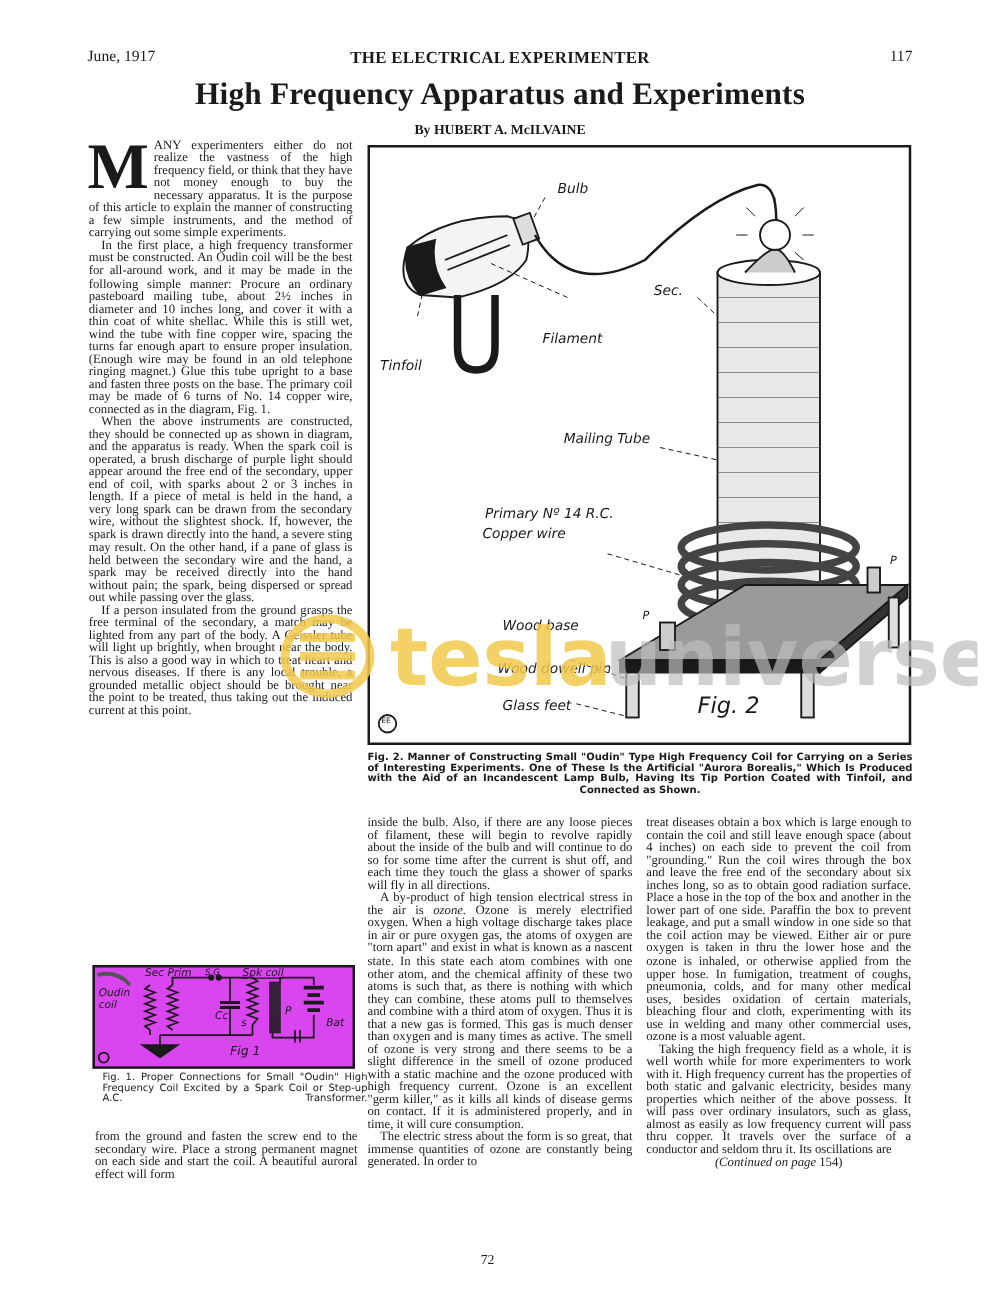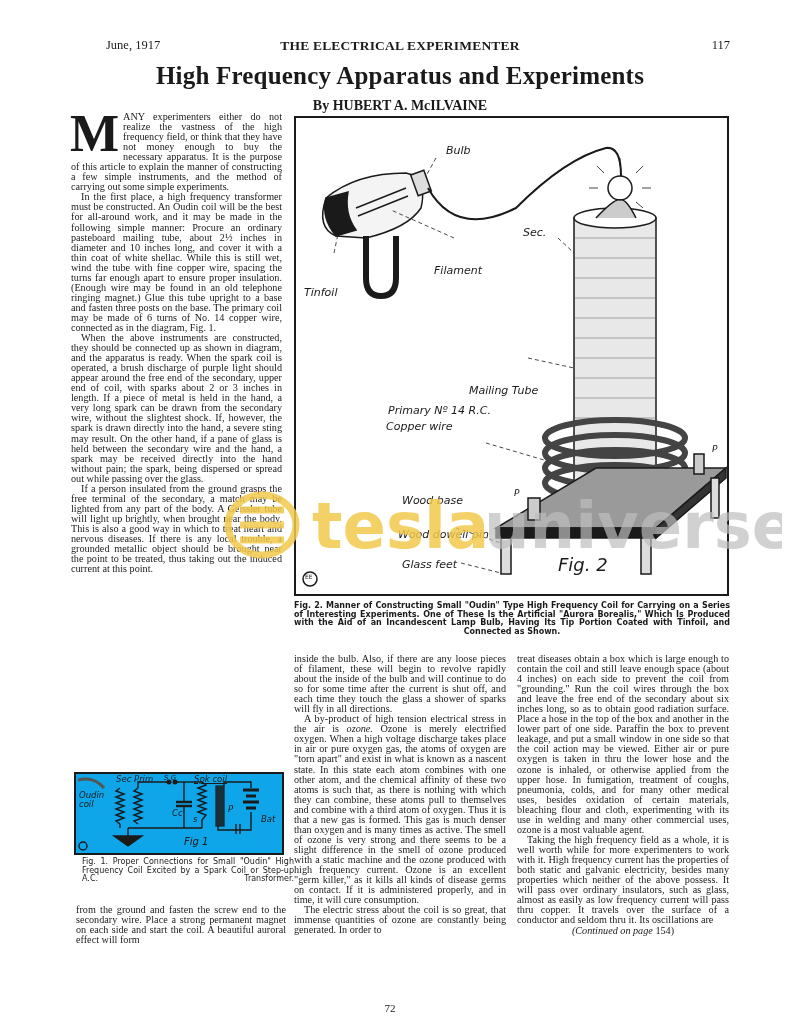--- a/index.html
+++ b/index.html
@@ -1,43 +1,43 @@
 <!DOCTYPE html>
 <html><head>
 <meta charset="utf-8">
 <style>
   * { box-sizing: border-box; margin: 0; padding: 0; }
   html, body { width: 800px; height: 1035px; background: #ffffff; overflow: hidden; }
   body { position: relative; font-family: "Liberation Serif", "DejaVu Serif", serif; color: #1a1a1a; }
 
   .running-head { position: absolute; top: 38px; left: 70px; width: 660px; height: 16px; font-size: 12.5px; }
-  .running-head .date { position: absolute; left: 0; top: 0; margin-left: 36px; }
+  .running-head .date { position: absolute; left: 0; top: 0; }
   .running-head .journal { position: absolute; left: 0; width: 100%; text-align: center; font-weight: bold; font-size: 13.5px; letter-spacing: 0.2px; }
   .running-head .pnum { position: absolute; right: 0; top: 0; }
 
   .title { position: absolute; top: 62px; left: 0; width: 800px; text-align: center; font-size: 25px; font-weight: bold; letter-spacing: 0.2px; }
-  .byline { position: absolute; top: 98px; left: 0; width: 800px; text-align: center; font-size: 14px; font-weight: bold; }
+  .byline { position: absolute; top: 98px; left: 0; width: 800px; text-align: center; font-size: 11px; font-weight: bold; }
 
   .col { position: absolute; font-size: 10.2px; line-height: 10.05px; text-align: justify; hyphens: none; }
   .col p { text-indent: 10px; }
   .col p.first { text-indent: 0; }
   .col p.cont { text-indent: 0; }
   .dropcap { float: left; font-size: 52px; line-height: 40px; font-weight: bold; margin: 2px 4px 0 -1px; height: 40px; }
 
   .col1 { top: 112px; left: 71px; width: 211px; }
   .col1b { top: 905px; left: 76px; width: 210px; }
   .col2 { top: 654px; left: 294px; width: 212px; }
   .col3 { top: 654px; left: 517px; width: 212px; }
 
   .fig2 { position: absolute; top: 116px; left: 294px; width: 435px; height: 480px; border: 2px solid #1a1a1a; background: #fff; }
   .fig2 svg { position: absolute; left: 0; top: 0; }
   .fig-label { position: absolute; font-family: "DejaVu Sans", sans-serif; font-style: italic; font-size: 11px; color: #1a1a1a; white-space: nowrap; }
   .fig2cap { position: absolute; top: 602px; left: 294px; width: 436px; font-family: "DejaVu Sans", sans-serif; font-weight: bold; font-size: 8px; line-height: 8.6px; text-align: justify; text-align-last: center; }
 
-  .fig1 { position: absolute; top: 772px; left: 74px; width: 210px; height: 83px; border: 2px solid #1a1a1a; background: #0ea5e9; }
+  .fig1 { position: absolute; top: 772px; left: 74px; width: 210px; height: 83px; border: 2px solid #1a1a1a; background: #d946ef; }
   .fig1 .fig-label { font-size: 8.5px; }
   .fig1cap { position: absolute; top: 858px; left: 82px; width: 212px; font-family: "DejaVu Sans", sans-serif; font-weight: normal; font-size: 8px; line-height: 8.6px; text-align: justify; text-align-last: justify; }
 
   .continued { text-align: center; text-indent: 0 !important; margin-top: 1px; }
   .continued i { font-style: italic; }
   .folio { position: absolute; top: 1002px; left: 360px; width: 60px; text-align: center; font-size: 11px; }
 
   .watermark { position: absolute; top: 480px; left: 222px; width: 560px; height: 90px; pointer-events: none; }
 </style>
 </head>
@@ -175,37 +175,37 @@
         <line x1="160" y1="410" x2="205" y2="425"></line>
         <line x1="165" y1="445" x2="205" y2="455"></line>
       </g>
       <circle cx="14" cy="461" r="7"></circle>
     </g>
   </svg>
   <span class="fig-label" style="left:150px;top:26px;">Bulb</span>
   <span class="fig-label" style="left:227px;top:108px;">Sec.</span>
   <span class="fig-label" style="left:138px;top:146px;">Filament</span>
   <span class="fig-label" style="left:8px;top:168px;">Tinfoil</span>
-  <span class="fig-label" style="left:173px;top:226px;margin-top:40px;">Mailing Tube</span>
+  <span class="fig-label" style="left:155px;top:226px;">Mailing Tube</span>
   <span class="fig-label" style="left:92px;top:286px;">Primary  Nº 14 R.C.</span>
   <span class="fig-label" style="left:90px;top:302px;">Copper wire</span>
   <span class="fig-label" style="left:106px;top:376px;">Wood base</span>
   <span class="fig-label" style="left:58px;top:410px;margin-left:44px;">Wood dowell pin</span>
   <span class="fig-label" style="left:106px;top:440px;">Glass feet</span>
   <span class="fig-label" style="left:218px;top:370px;font-size:9px;">P</span>
   <span class="fig-label" style="left:416px;top:326px;font-size:9px;">P</span>
   <span class="fig-label" style="left:262px;top:436px;font-size:18px;">Fig. 2</span>
   <span class="fig-label" style="left:9px;top:455px;font-size:6px;font-style:normal;">EE</span>
 </div>
 <div class="fig2cap">Fig. 2. Manner of Constructing Small "Oudin" Type High Frequency Coil for Carrying on a Series of Interesting Experiments. One of These Is the Artificial "Aurora Borealis," Which Is Produced with the Aid of an Incandescent Lamp Bulb, Having Its Tip Portion Coated with Tinfoil, and Connected as Shown.</div>
 
 <div class="col col2">
   <p class="cont">inside the bulb. Also, if there are any loose pieces of filament, these will begin to revolve rapidly about the inside of the bulb and will continue to do so for some time after the current is shut off, and each time they touch the glass a shower of sparks will fly in all directions.</p>
   <p><span>A by-product of high tension electrical stress in the air is </span><i>ozone.</i><span> Ozone is merely electrified oxygen. When a high voltage discharge takes place in air or pure oxygen gas, the atoms of oxygen are "torn apart" and exist in what is known as a nascent state. In this state each atom combines with one other atom, and the chemical affinity of these two atoms is such that, as there is nothing with which they can combine, these atoms pull to themselves and combine with a third atom of oxygen. Thus it is that a new gas is formed. This gas is much denser than oxygen and is many times as active. The smell of ozone is very strong and there seems to be a slight difference in the smell of ozone produced with a static machine and the ozone produced with high frequency current. Ozone is an excellent "germ killer," as it kills all kinds of disease germs on contact. If it is administered properly, and in time, it will cure consumption.</span></p>
-  <p>The electric stress about the coil is so great, that immense quantities of ozone are constantly being generated. In order to</p>
+  <p>The electric stress about the form is so great, that immense quantities of ozone are constantly being generated. In order to</p>
 </div>
 
 <div class="col col3">
   <p class="cont">treat diseases obtain a box which is large enough to contain the coil and still leave enough space (about 4 inches) on each side to prevent the coil from "grounding." Run the coil wires through the box and leave the free end of the secondary about six inches long, so as to obtain good radiation surface. Place a hose in the top of the box and another in the lower part of one side. Paraffin the box to prevent leakage, and put a small window in one side so that the coil action may be viewed. Either air or pure oxygen is taken in thru the lower hose and the ozone is inhaled, or otherwise applied from the upper hose. In fumigation, treatment of coughs, pneumonia, colds, and for many other medical uses, besides oxidation of certain materials, bleaching flour and cloth, experimenting with its use in welding and many other commercial uses, ozone is a most valuable agent.</p>
   <p>Taking the high frequency field as a whole, it is well worth while for more experimenters to work with it. High frequency current has the properties of both static and galvanic electricity, besides many properties which neither of the above possess. It will pass over ordinary insulators, such as glass, almost as easily as low frequency current will pass thru copper. It travels over the surface of a conductor and seldom thru it. Its oscillations are</p>
   <p class="continued"><i>(Continued on page</i> <span>154)</span></p>
 </div>
 
 <div class="folio">72</div>
 

